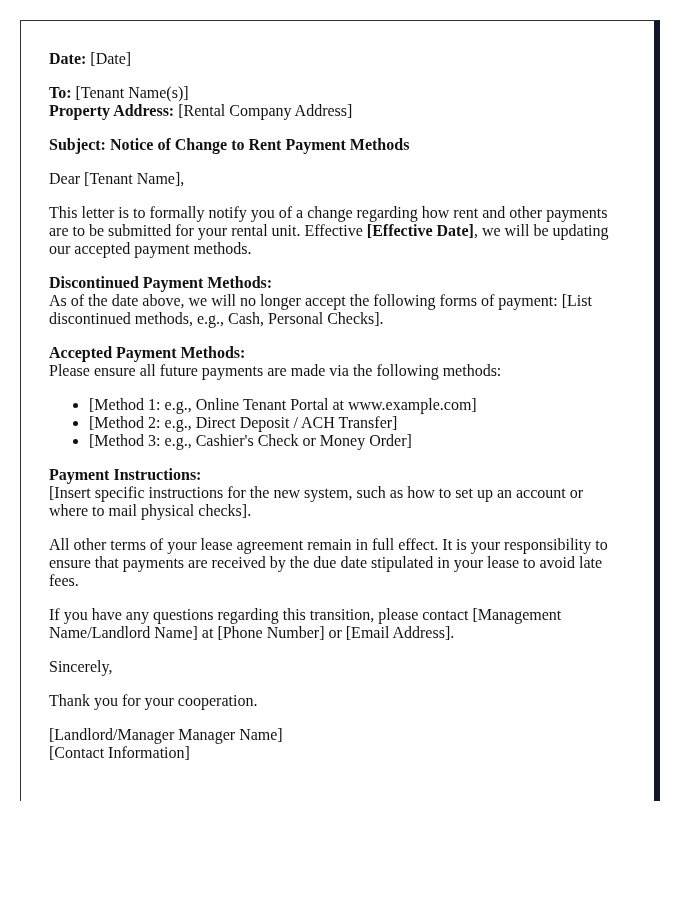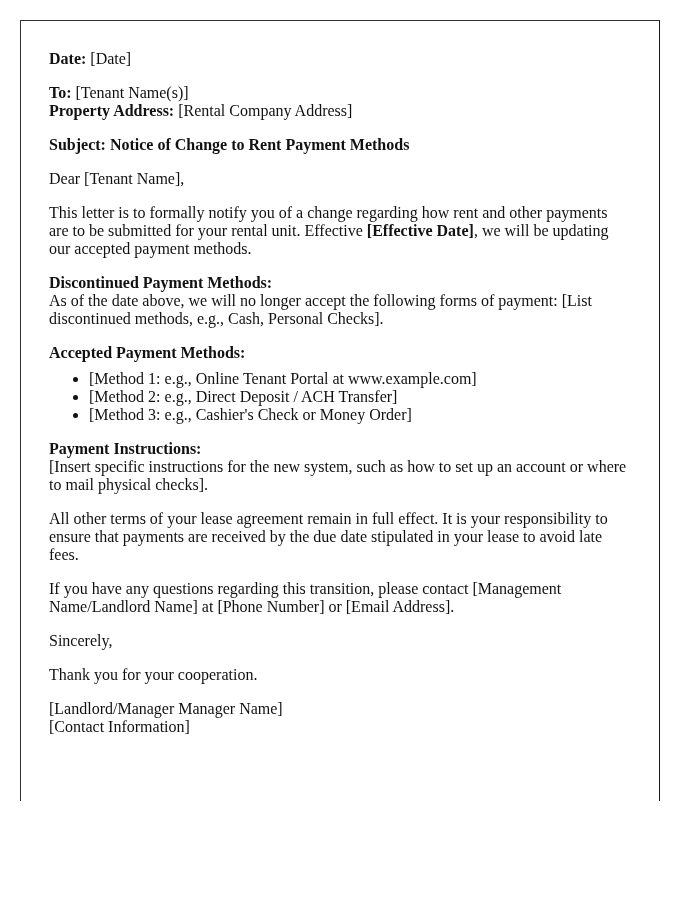--- a/index.html
+++ b/index.html
@@ -18,21 +18,21 @@
       color: #111111;
     }
     .letter {
       position: absolute;
       left: 20px;
       top: 20px;
       width: 640px;
       height: 781px;
       border-top: 1px solid #333333;
       border-left: 1px solid #333333;
-      border-right: 1px solid #0f172a;
+      border-right: 6px solid #0f172a;
       box-sizing: border-box;
       padding: 29px 28px 0 28px;
     }
     p {
       margin: 0 0 16px 0;
     }
     b, .bold {
       font-weight: bold;
     }
     ul {
@@ -69,22 +69,23 @@
 
   <p>Dear [Tenant Name],</p>
 
   <p><span>This letter is to formally notify you of a change regarding how rent and other payments are to be submitted for your rental unit. Effective </span><b>[Effective Date]</b><span>, we will be updating our accepted payment methods.</span></p>
 
   <p>
     <b class="sig-line">Discontinued Payment Methods:</b>
     <span>As of the date above, we will no longer accept the following forms of payment: [List discontinued methods, e.g., Cash, Personal Checks].</span>
   </p>
 
-  <p style="margin-bottom:8px;">
+  <p style="">
     <b class="sig-line">Accepted Payment Methods:</b>
+    <span>Please ensure all future payments are made via the following methods:</span>
   </p>
 
   <ul style="">
     <li>[Method 1: e.g., Online Tenant Portal at www.example.com]</li>
     <li>[Method 2: e.g., Direct Deposit / ACH Transfer]</li>
     <li>[Method 3: e.g., Cashier's Check or Money Order]</li>
   </ul>
 
   <p>
     <b class="sig-line">Payment Instructions:</b>

